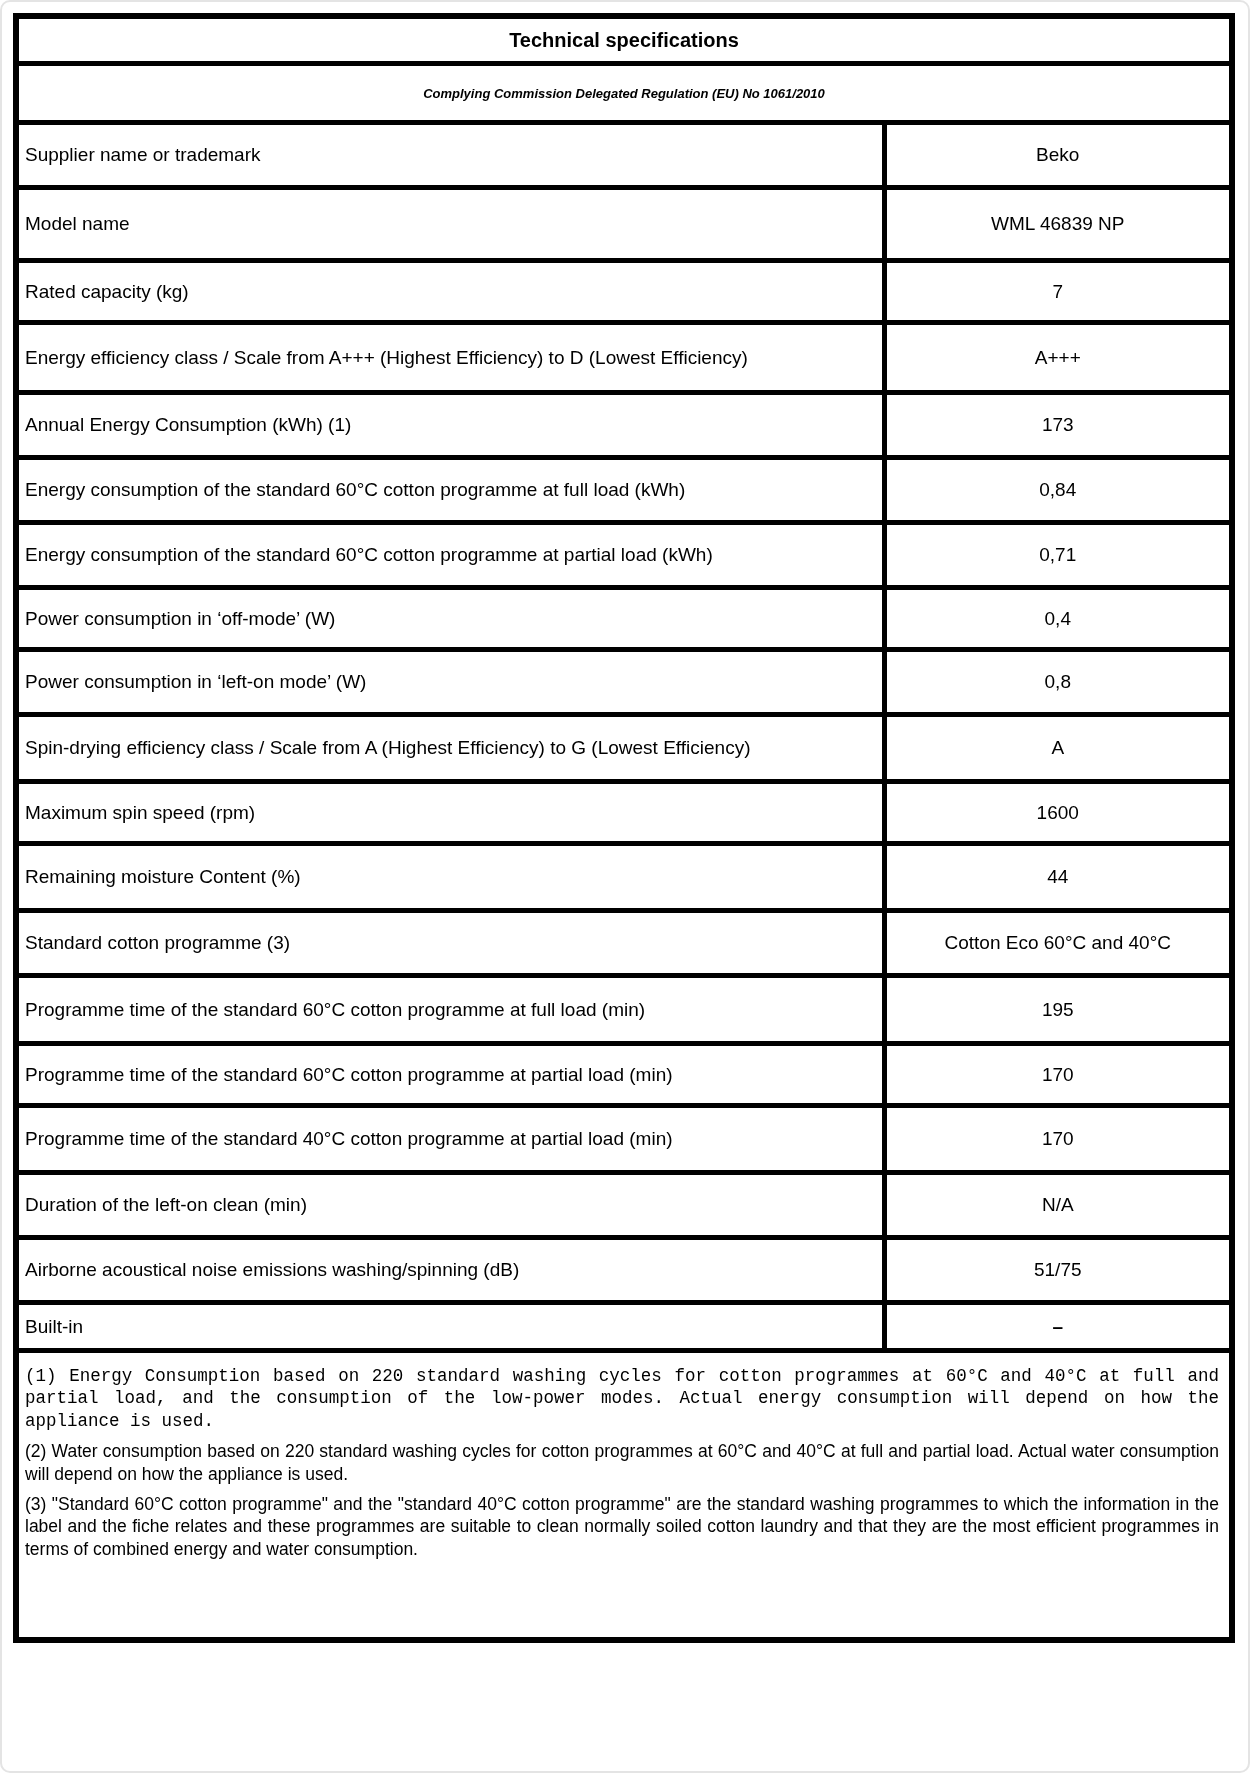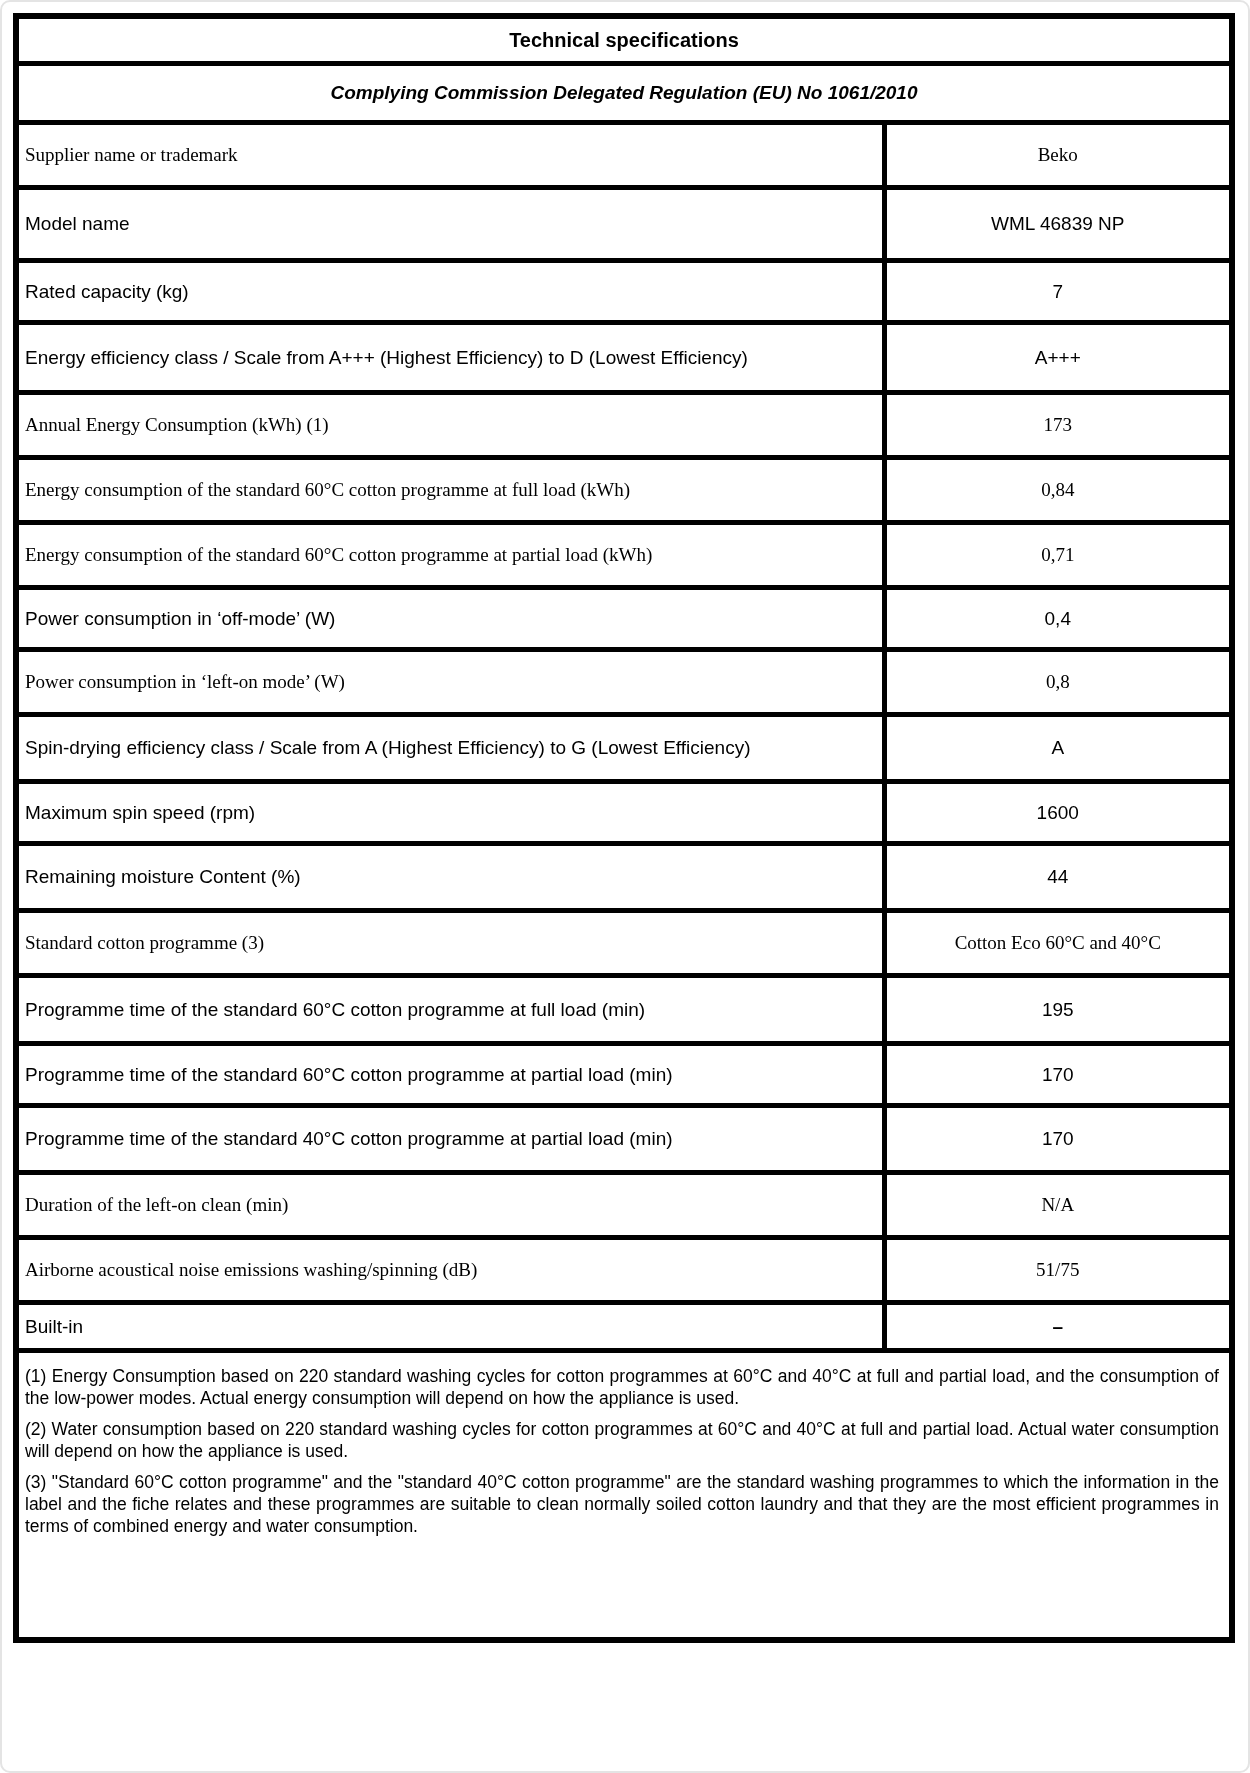--- a/index.html
+++ b/index.html
@@ -28,44 +28,44 @@
     border:5px solid #000;
   }
   table.spec{border-width:6px;}
   col.c-label{width:868px;}
   col.c-value{width:348px;}
   th.title{
     font-size:20px;font-weight:bold;text-align:center;
     padding:4px 6px;height:34px;
   }
   th.subtitle{
-    font-size:19px;font-weight:bold;font-style:italic;text-align:center;
+    font-size:13px;font-weight:bold;font-style:italic;text-align:center;
     padding:4px 6px;height:46px;
   }
   td.label{
     font-size:19px;text-align:left;vertical-align:middle;
     padding:3px 8px 3px 6px;line-height:1.35;
   }
   td.value{
     font-size:19px;text-align:center;vertical-align:middle;
     padding:3px 6px;
   }
   tr.h44{height:44px;} tr.h56{height:56px;} tr.h62{height:62px;}
-  tr.h65{height:65px;font-family:Liberation Serif, serif;} tr.h67{height:67px;} tr.h68{height:68px;}
+  tr.h65{height:65px;} tr.h67{height:67px;} tr.h68{height:68px;}
   tr.h70{height:70px;} tr.h73{height:73px;} tr.h48{height:48px;}
   td.notes{
     vertical-align:top;height:268px;
     padding:8px 10px 8px 6px;
   }
   td.notes p{
     margin:8px 0 0 0;
     font-size:17.5px;line-height:1.28;
     text-align:justify;
   }
-  td.notes p:first-child{margin-top:4px;}
+  td.notes p:first-child{margin-top:4px;font-family:Liberation Mono, monospace;}
   .dash{font-weight:bold;}
 </style>
 </head>
 <body>
 
 <div class="page">
   <div class="sheet-edge"></div>
 
   <table class="spec">
     <colgroup>

